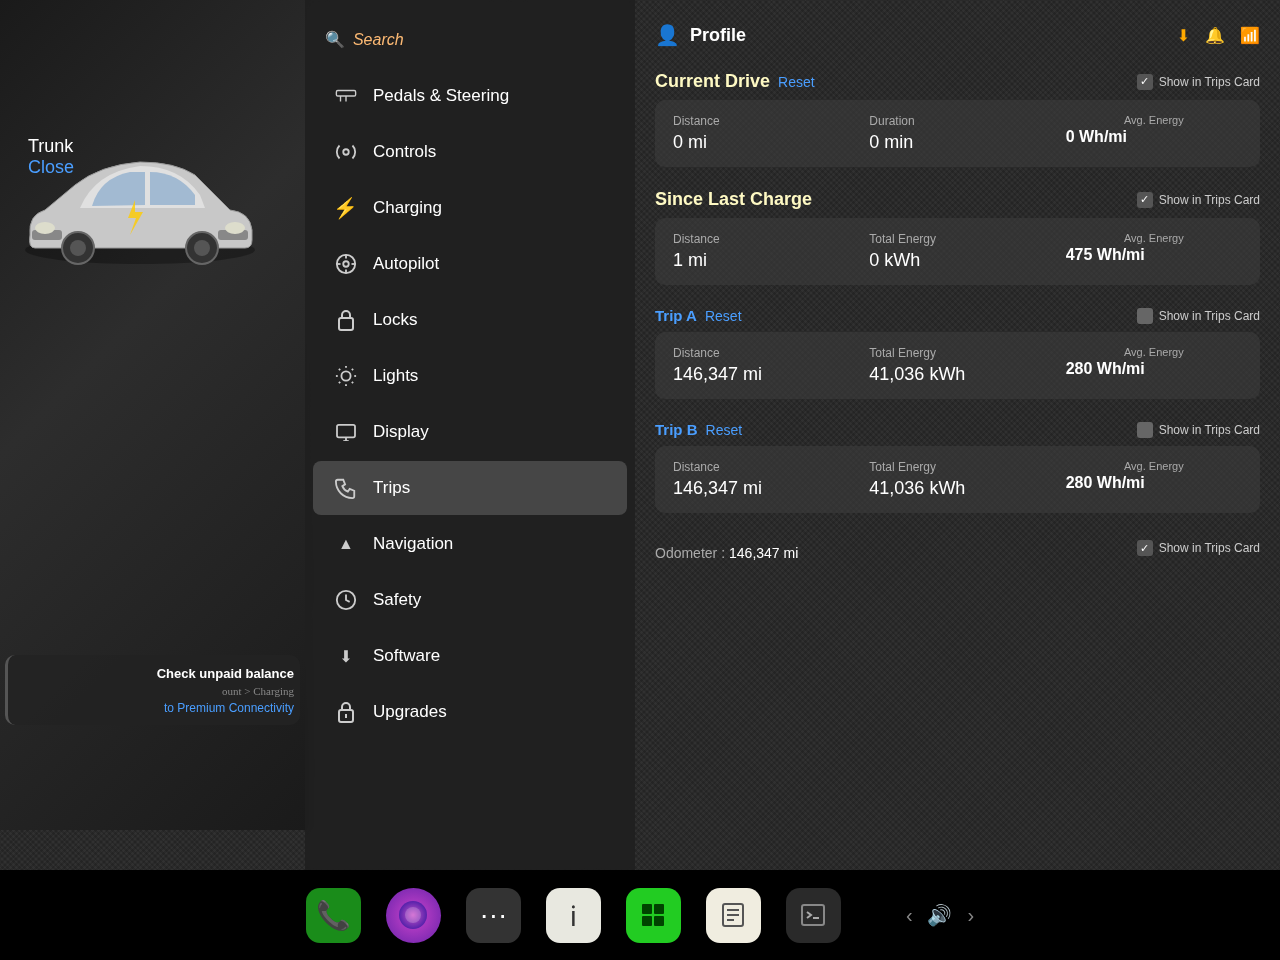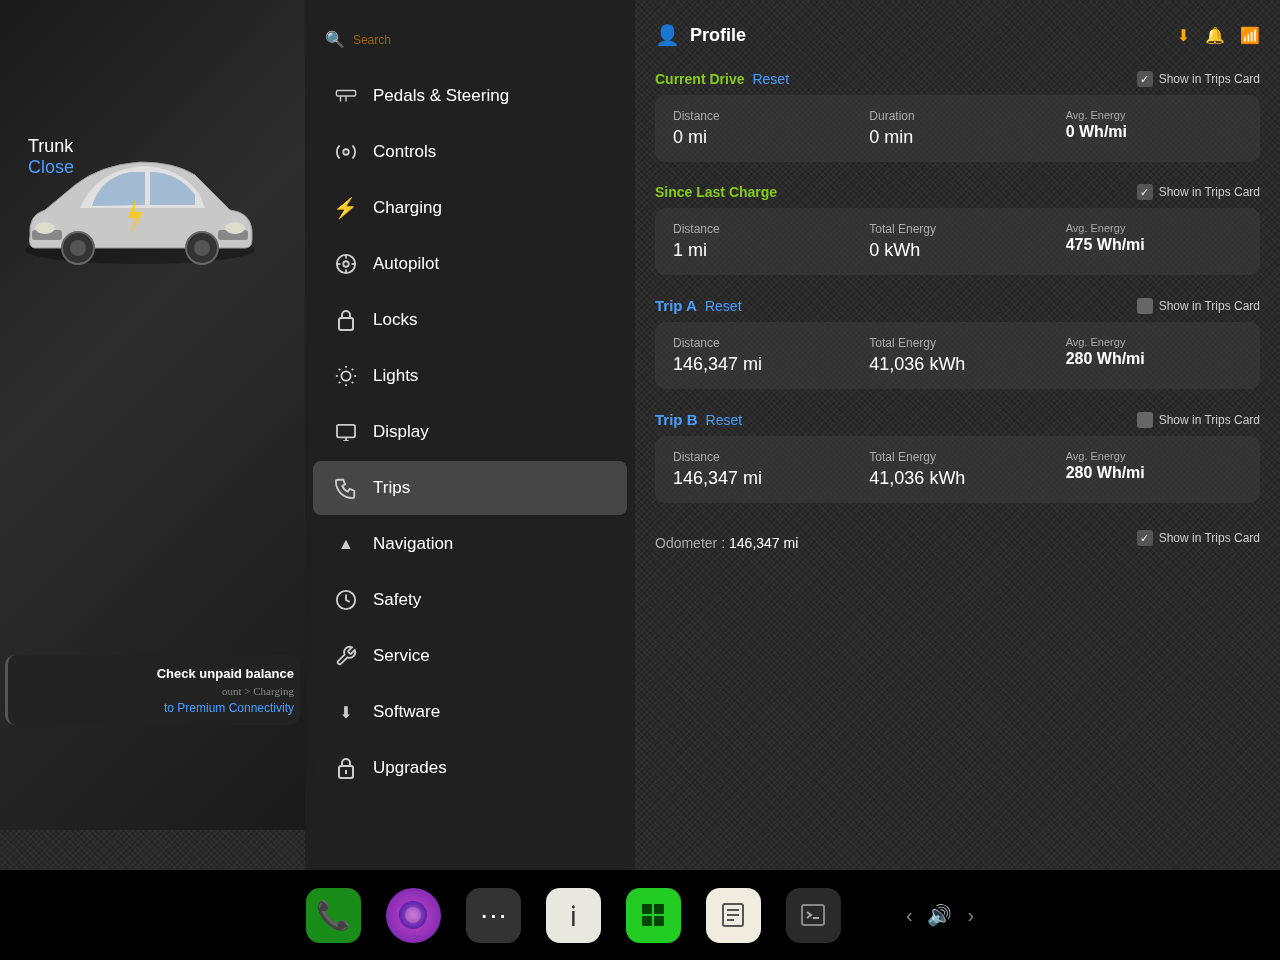--- a/index.html
+++ b/index.html
@@ -64,22 +64,23 @@
       margin-bottom: 10px;
     }
 
     .search-icon-wrap {
       color: #888;
       font-size: 16px;
       margin-right: 8px;
     }
 
     .search-text {
-      color: #a16207;
-      font-size: 12px;
+      color: #fdba74;
+      font-size: 16px;
+      font-style: italic;
     }
 
     .menu-item {
       display: flex;
       align-items: center;
       padding: 14px 20px;
       cursor: pointer;
       border-radius: 8px;
       margin: 2px 8px;
       transition: background 0.15s;
@@ -143,22 +144,22 @@
       font-weight: 600;
     }
 
     .header-icons {
       display: flex;
       gap: 15px;
       align-items: center;
     }
 
     .section-title {
-      color: #84cc16;
-      font-size: 14px;
+      color: #fef9c3;
+      font-size: 18px;
       font-weight: 600;
     }
 
     .section-title-blue {
       color: #4a9eff;
       font-size: 15px;
       font-weight: 600;
     }
 
     .reset-btn {
@@ -214,20 +215,21 @@
     .data-cell-value {
       color: #ffffff;
       font-size: 18px;
       font-weight: 500;
     }
 
     .data-cell-avg-label {
       color: #aaaaaa;
       font-size: 11px;
       margin-bottom: 2px;
+      text-align: center;
     }
 
     .data-cell-avg-value {
       color: #ffffff;
       font-size: 16px;
       font-weight: 600;
     }
 
     .trip-section {
       margin-bottom: 18px;
@@ -516,28 +518,20 @@
   <div class="menu-item">
     <div class="menu-icon">
       <svg width="22" height="22" viewBox="0 0 24 24" fill="none" stroke="#ccc" stroke-width="2">
         <circle cx="12" cy="12" r="10"></circle>
         <polyline points="12 6 12 12 16 14"></polyline>
       </svg>
     </div>
     <div class="menu-label">Safety</div>
   </div>
 
-  <div class="menu-item">
-    <div class="menu-icon">
-      <svg width="22" height="22" viewBox="0 0 24 24" fill="none" stroke="#ccc" stroke-width="2">
-        <path d="M14.7 6.3a1 1 0 0 0 0 1.4l1.6 1.6a1 1 0 0 0 1.4 0l3.77-3.77a6 6 0 0 1-7.94 7.94l-6.91 6.91a2.12 2.12 0 0 1-3-3l6.91-6.91a6 6 0 0 1 7.94-7.94l-3.76 3.76z"></path>
-      </svg>
-    </div>
-    <div class="menu-label">Service</div>
-  </div>
 
   <div class="menu-item">
     <div class="menu-icon" style="color:#ccc; font-size:16px;">⬇</div>
     <div class="menu-label">Software</div>
   </div>
 
   <div class="menu-item">
     <div class="menu-icon">
       <svg width="18" height="22" viewBox="0 0 18 22" fill="none" stroke="#ccc" stroke-width="2">
         <rect x="2" y="9" width="14" height="12" rx="2"></rect>

